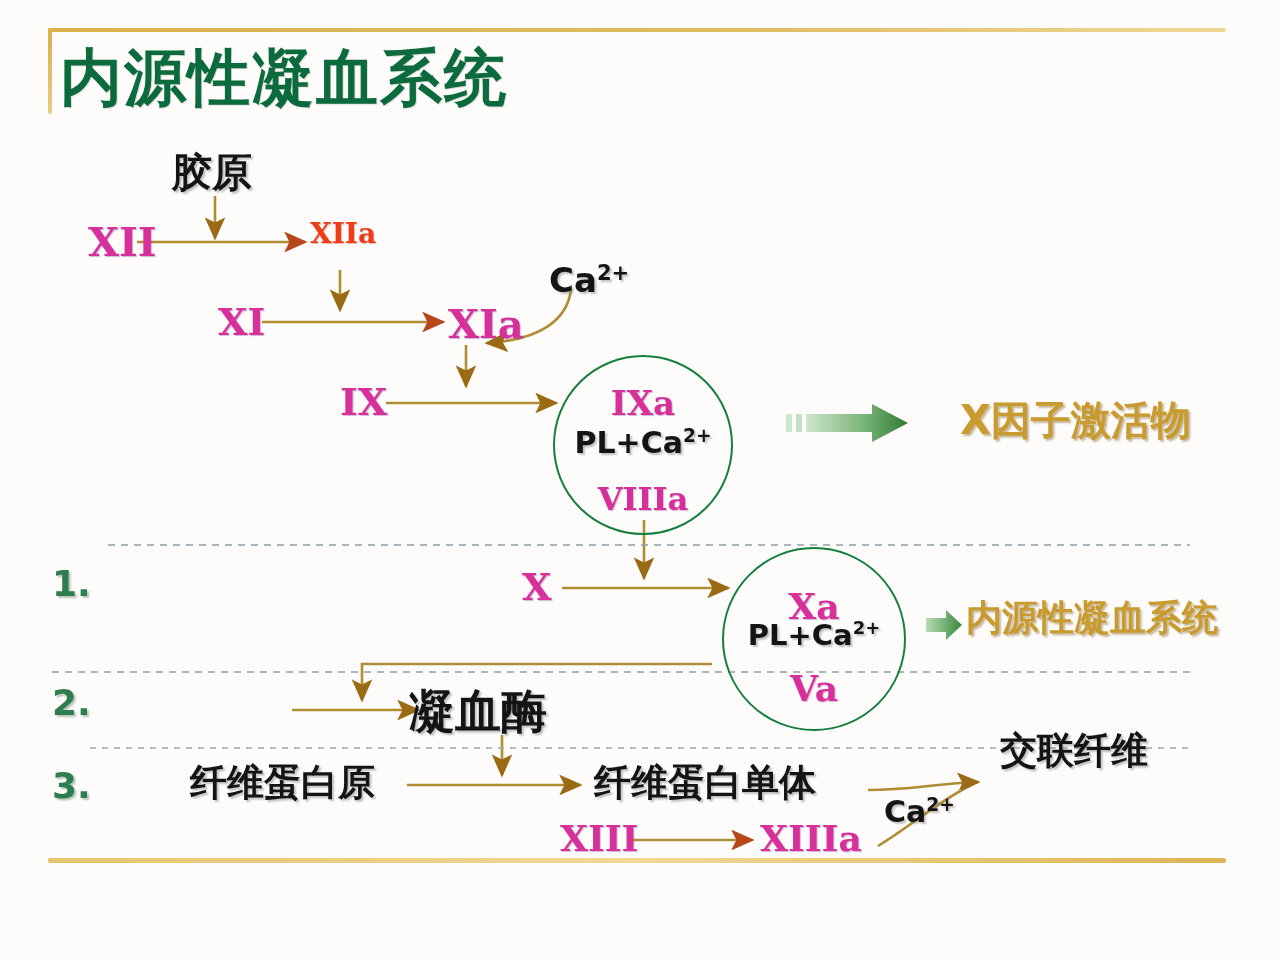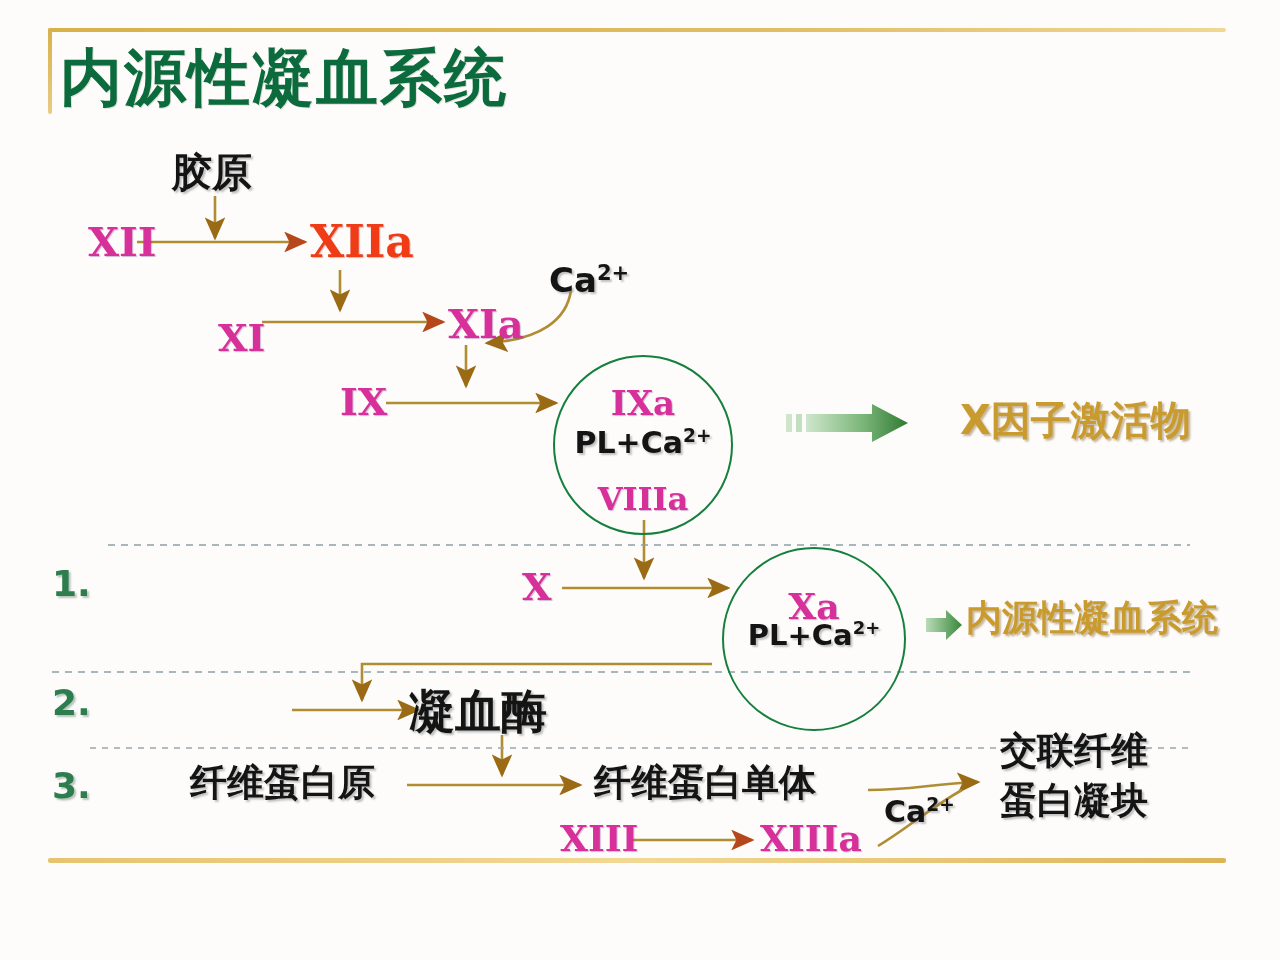--- a/index.html
+++ b/index.html
@@ -189,23 +189,23 @@
 
     <g>
       <polygon points="926,618 946,618 946,610 962,625 946,640 946,632 926,632" fill="url(#greenGrad2)"></polygon>
     </g>
   </svg>
 
   <div class="lbl blacktext" style="left:172px; top:152px; font-size:40px;">胶原</div>
 
   <div class="lbl factor" style="left:88px; top:222px; font-size:40px;">XII</div>
 
-  <div class="lbl factor-red" style="left:310px; top:220px; font-size:44px;">XIIa</div>
-
-  <div class="lbl factor" style="left:218px; top:319px; font-size:38px;">XI</div>
+  <div class="lbl factor-red" style="left:310px; top:220px; font-size:28px;">XIIa</div>
+
+  <div class="lbl factor" style="left:218px; top:303px; font-size:38px;">XI</div>
 
   <div class="lbl factor" style="left:448px; top:304px; font-size:40px;">XIa</div>
 
   <div class="lbl blacktext" style="left:549px; top:262px; font-size:34px;">
     <span>Ca</span><span class="sup">2+</span>
   </div>
 
   <div class="lbl factor" style="left:340px; top:383px; font-size:38px;">IX</div>
 
   <div class="complex-circle" style="left:553px; top:355px; width:176px; height:176px;">
@@ -222,32 +222,32 @@
   <div class="lbl greennum" style="left:52px; top:685px; font-size:36px;">2.</div>
   <div class="lbl greennum" style="left:52px; top:768px; font-size:36px;">3.</div>
 
   <div class="lbl factor" style="left:522px; top:568px; font-size:38px;">X</div>
 
   <div class="complex-circle" style="left:722px; top:547px; width:180px; height:180px;">
     <div class="complex-inner factor" style="top:36px; font-size:36px;">Xa</div>
     <div class="complex-inner blacktext" style="top:68px; font-size:29px;">
       <span>PL+Ca</span><span class="sup">2+</span>
     </div>
+    <div class="complex-inner factor" style="top:118px; font-size:36px;">Va</div>
   </div>
 
   <div class="lbl goldtext" style="left:966px; top:600px; font-size:36px;">内源性凝血系统</div>
 
   <div class="lbl blacktext" style="left:409px; top:688px; font-size:46px;">凝血酶</div>
 
   <div class="lbl blacktext" style="left:190px; top:764px; font-size:37px;">纤维蛋白原</div>
   <div class="lbl blacktext" style="left:594px; top:764px; font-size:37px;">纤维蛋白单体</div>
 
   <div class="lbl factor" style="left:560px; top:820px; font-size:36px;text-align:center;">XIII</div>
   <div class="lbl factor" style="left:760px; top:820px; font-size:36px;">XIIIa</div>
 
   <div class="lbl blacktext" style="left:884px; top:796px; font-size:30px;">
     <span>Ca</span><span class="sup">2+</span>
   </div>
 
   <div class="lbl blacktext" style="left:1000px; top:732px; font-size:37px;">交联纤维</div>
-  <div class="lbl blacktext" style="left:1000px; top:782px; font-size:37px;">蛋白凝块</div>
 
 </div>
 
 </body></html>

